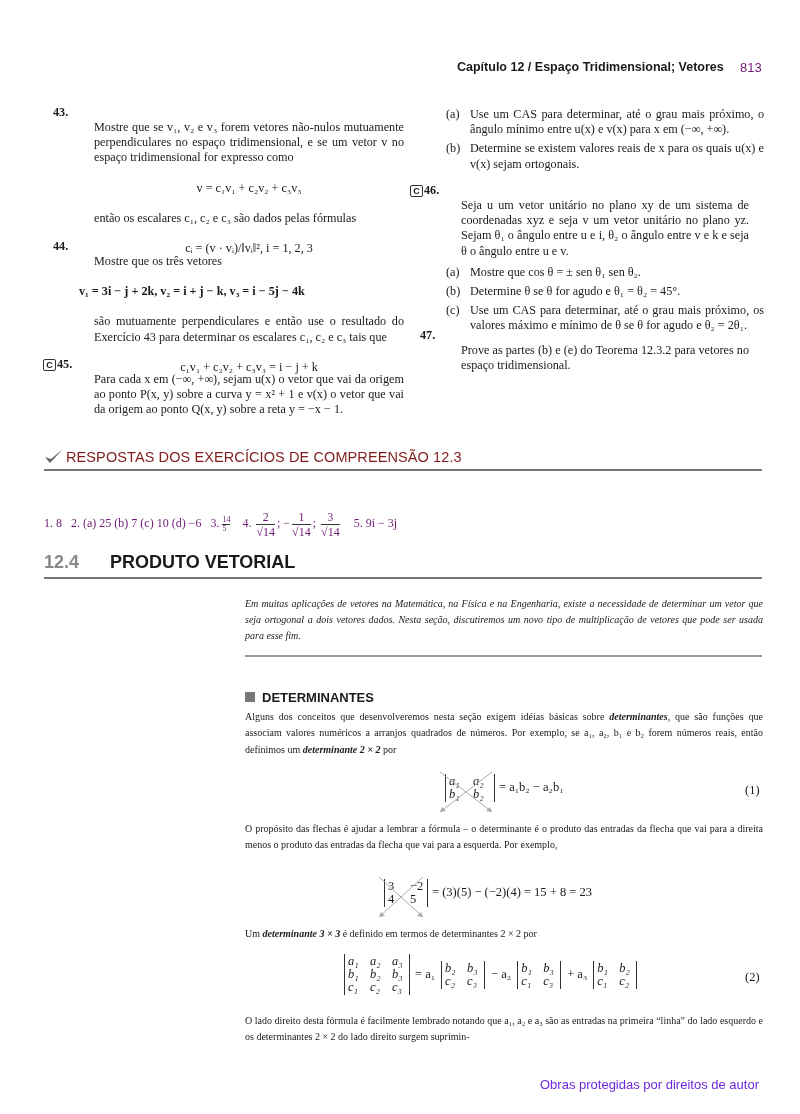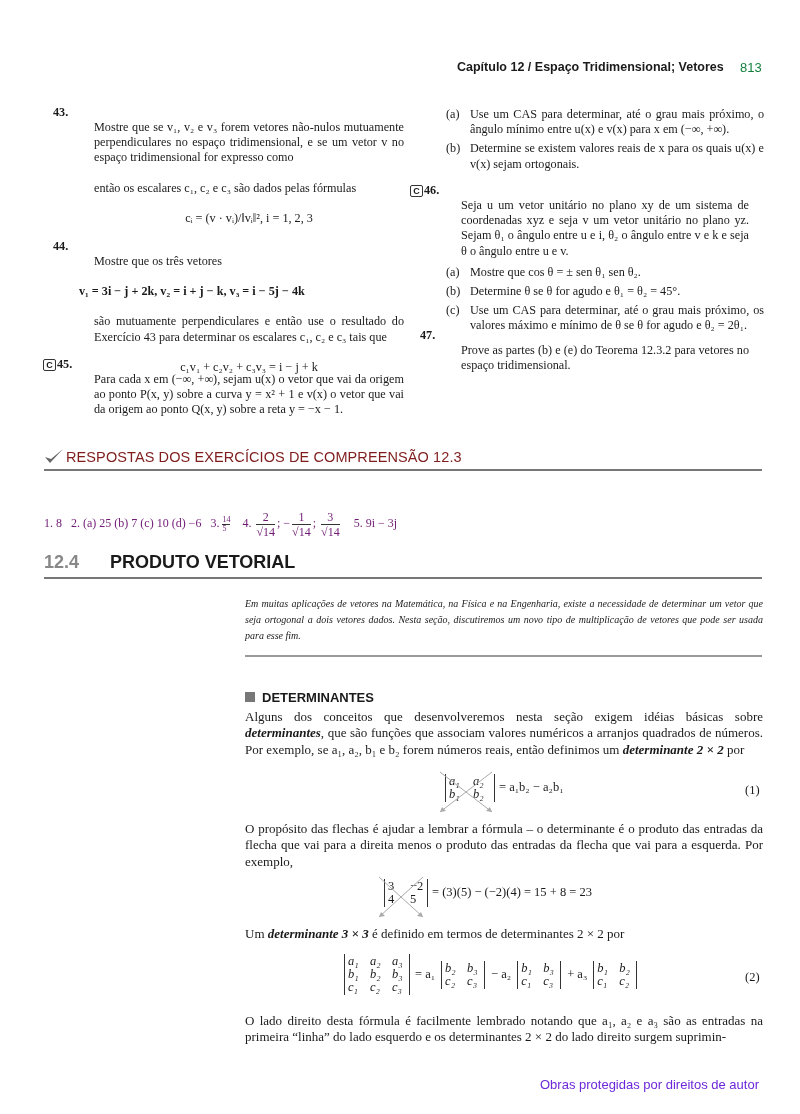--- a/index.html
+++ b/index.html
@@ -4,21 +4,21 @@
 <style>
   html, body { margin: 0; padding: 0; background: #ffffff; }
   body { width: 800px; height: 1114px; position: relative; overflow: hidden;
          font-family: "Liberation Serif", serif; color: #1a1a1a; font-size: 12.2px; line-height: 15.2px; }
   .abs { position: absolute; }
   .sans { font-family: "Liberation Sans", sans-serif; }
   .b { font-weight: bold; }
   .bi { font-weight: bold; font-style: italic; }
 
   #running-head { top: 60px; left: 457px; font-size: 12.5px; font-weight: bold; color:#1a1a1a; }
-  #page-number { top: 60px; left: 740px; font-size: 13px; color: #15803d; font-family: "Liberation Sans", sans-serif; }
+  #page-number { top: 60px; left: 740px; font-size: 13px; color: #701a75; font-family: "Liberation Sans", sans-serif; }
 
   .ex { position: absolute; width: 340px; }
   .ex-num { position: absolute; left: -26px; font-weight: bold; }
   .ex p { margin: 15px; text-align: justify; }
   .eq { text-align: center; margin: 6px 0; }
   .part { position: relative; padding-left: 24px; text-align: justify; margin-bottom: 4px; }
   .part-lbl { position: absolute; left: 0; }
   .cas { display: inline-block; border: 1.3px solid #333; font-family: "Liberation Sans", sans-serif; font-weight: bold;
          font-size: 9px; line-height: 10px; width: 11px; text-align: center; border-radius: 2px; margin-right: 1px; }
 
@@ -34,38 +34,39 @@
   #section-number { top: 555px; left: 44px; font-size: 18px; color: #888; font-weight: bold; font-family: "Liberation Sans", sans-serif; }
   #section-title { top: 555px; left: 110px; font-size: 18px; font-weight: bold; font-family: "Liberation Sans", sans-serif; }
   #section-rule { top: 577px; left: 44px; width: 718px; height: 2px; background: #777; }
 
   #intro { top: 596px; left: 245px; width: 518px; font-style: italic; text-align: justify; font-size: 10px; line-height: 16px; }
   #intro-rule { top: 655px; left: 245px; width: 517px; height: 1.5px; background: #999; }
 
   #subhead { top: 690px; left: 245px; font-size: 13px; font-weight: bold; font-family: "Liberation Sans", sans-serif; }
   #subhead-square { display:inline-block; width: 10px; height: 10px; background:#777; margin-right: 7px; vertical-align: 0px; }
 
-  .para { position: absolute; left: 245px; width: 518px; text-align: justify; font-size: 13px; line-height: 16.3px; margin: 0; }
+  .para { position: absolute; left: 245px; width: 518px; text-align: justify; font-size: 10px; line-height: 16.3px; margin: 0; }
 
   .det-wrap { position: absolute; display: flex; align-items: center; font-size: 12.5px; }
   .det { position: relative; display: inline-grid; border-left: 1px solid #333; border-right: 1px solid #333;
          padding: 1px 3px; line-height: 13px; font-style: italic; }
   .eqnum { position: absolute; font-size: 12.5px; }
   .arrows { position: absolute; left: -10px; top: -6px; }
   .watermark { position: absolute; top: 1077px; left: 540px; font-family: "Liberation Sans", sans-serif; font-size: 13px; color: #6d28d9; }
 </style>
 </head>
 <body>
 
 <div id="running-head" class="abs sans">Capítulo 12  /  Espaço Tridimensional; Vetores</div>
 <div id="page-number" class="abs">813</div>
 
 <div class="ex" style="top:105px; left:79px;">
   <span class="ex-num">43.</span>
   <p>Mostre que se v₁, v₂ e v₃ forem vetores não-nulos mutuamente perpendiculares no espaço tridimensional, e se um vetor v no espaço tridimensional for expresso como</p>
+  <div class="eq">v = c₁v₁ + c₂v₂ + c₃v₃</div>
   <p>então os escalares c₁, c₂ e c₃ são dados pelas fórmulas</p>
   <div class="eq">cᵢ = (v · vᵢ)/‖vᵢ‖²,    i = 1, 2, 3</div>
 </div>
 
 <div class="ex" style="top:239px; left:79px;">
   <span class="ex-num">44.</span>
   <p>Mostre que os três vetores</p>
   <div class="eq b" style="text-align:left;">v₁ = 3i − j + 2k,    v₂ = i + j − k,    v₃ = i − 5j − 4k</div>
   <p>são mutuamente perpendiculares e então use o resultado do Exercício 43 para determinar os escalares c₁, c₂ e c₃ tais que</p>
   <div class="eq">c₁v₁ + c₂v₂ + c₃v₃ = i − j + k</div>

